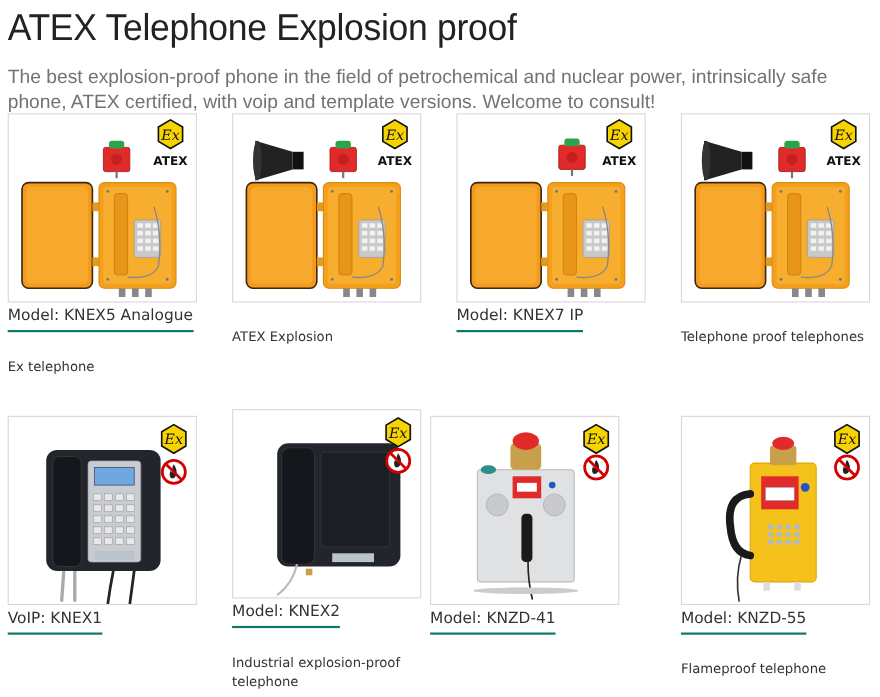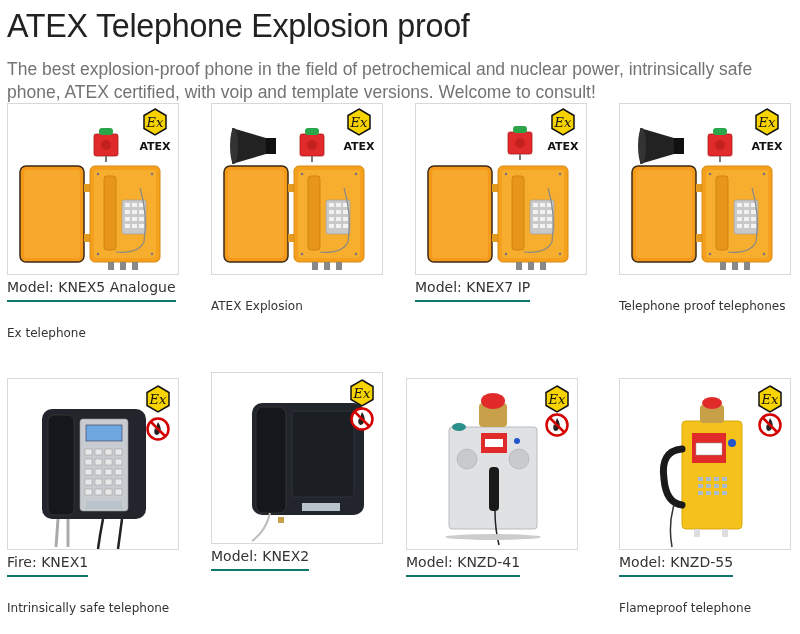--- a/index.html
+++ b/index.html
@@ -218,22 +218,21 @@
       <svg width="28" height="28" viewBox="0 0 28 28">
           <use href="#exhex"></use>
         </svg>
     </div>
     <div class="nofire">
       <svg width="24" height="24" viewBox="0 0 24 24">
           <use href="#nofire"></use>
         </svg>
     </div>
   </div>
-  <div class="model">Fire: KNEX1</div>
-  <div class="desc">Intrinsically safe telephone</div>
+  <div class="model">VoIP: KNEX1</div>
 </div>
 
 <div class="card" style="left:211px; top:372px;">
   <div class="imgbox">
     <svg width="170" height="170" viewBox="0 0 170 170">
       <rect x="40" y="30" width="112" height="112" rx="10" fill="#22262c"></rect>
       <rect x="44" y="34" width="30" height="106" rx="7" fill="#14171b" stroke="#333" stroke-width="1"></rect>
       <rect x="80" y="38" width="62" height="86" rx="3" fill="#1b1f24" stroke="#2d3238" stroke-width="1"></rect>
       <rect x="90" y="130" width="38" height="8" fill="#b9c3cc"></rect>
       <path d="M58 140 Q54 158 40 168" fill="none" stroke="#bbb" stroke-width="2"></path>
@@ -244,23 +243,24 @@
           <use href="#exhex"></use>
         </svg>
     </div>
     <div class="nofire" style="top:34px">
       <svg width="24" height="24" viewBox="0 0 24 24">
           <use href="#nofire"></use>
         </svg>
     </div>
   </div>
   <div class="model">Model: KNEX2</div>
-</div>
-
-<div class="card" style="left:406px; top:378px;">
+  <div class="desc">Industrial explosion-proof telephone</div>
+</div>
+
+<div class="card" style="left:391px; top:378px;">
   <div class="imgbox">
     <svg width="170" height="170" viewBox="0 0 170 170">
       <rect x="42" y="48" width="88" height="102" rx="3" fill="#dfe1e3" stroke="#b8bcc0" stroke-width="1"></rect>
       <rect x="72" y="24" width="28" height="24" rx="4" fill="#c9a04a"></rect>
       <ellipse cx="86" cy="22" rx="12" ry="8" fill="#e12b2b"></ellipse>
       <ellipse cx="52" cy="48" rx="7" ry="4" fill="#2b8f8c"></ellipse>
       <rect x="74" y="54" width="26" height="20" fill="#e12b2b"></rect>
       <rect x="78" y="60" width="18" height="8" fill="#fff"></rect>
       <circle cx="110" cy="62" r="3" fill="#2255cc"></circle>
       <circle cx="60" cy="80" r="10" fill="#c8cacc" stroke="#aaa" stroke-width="0.6"></circle>

